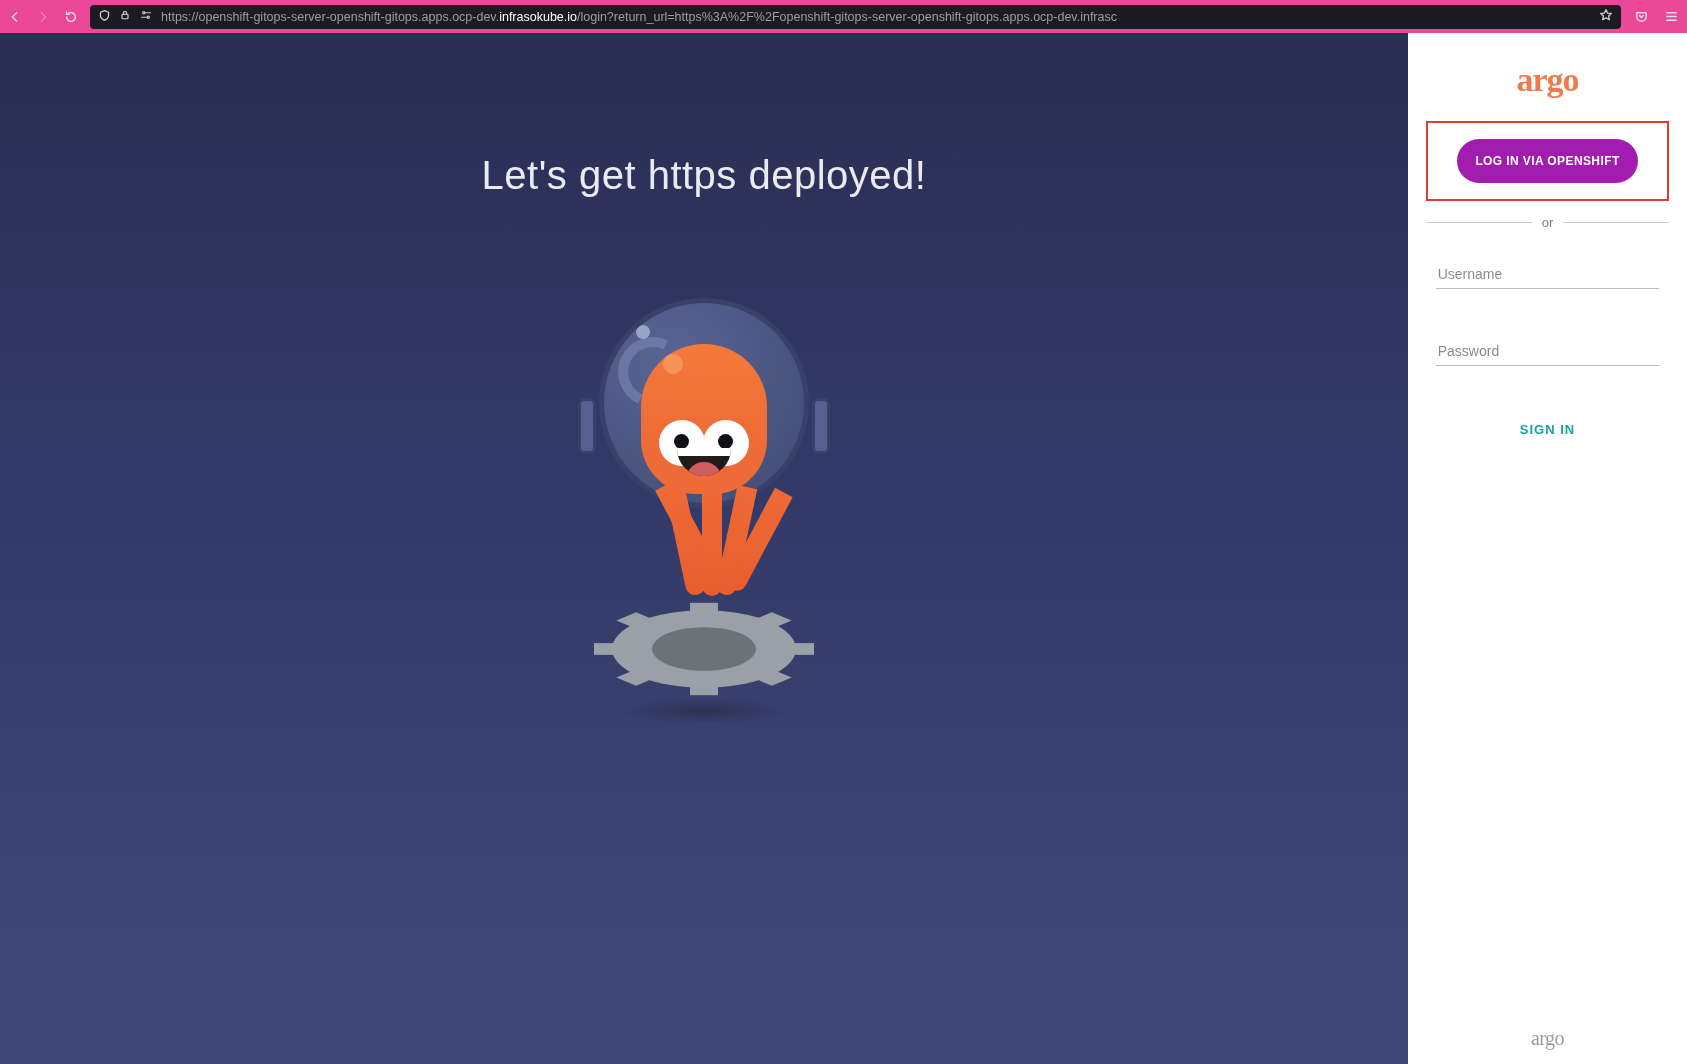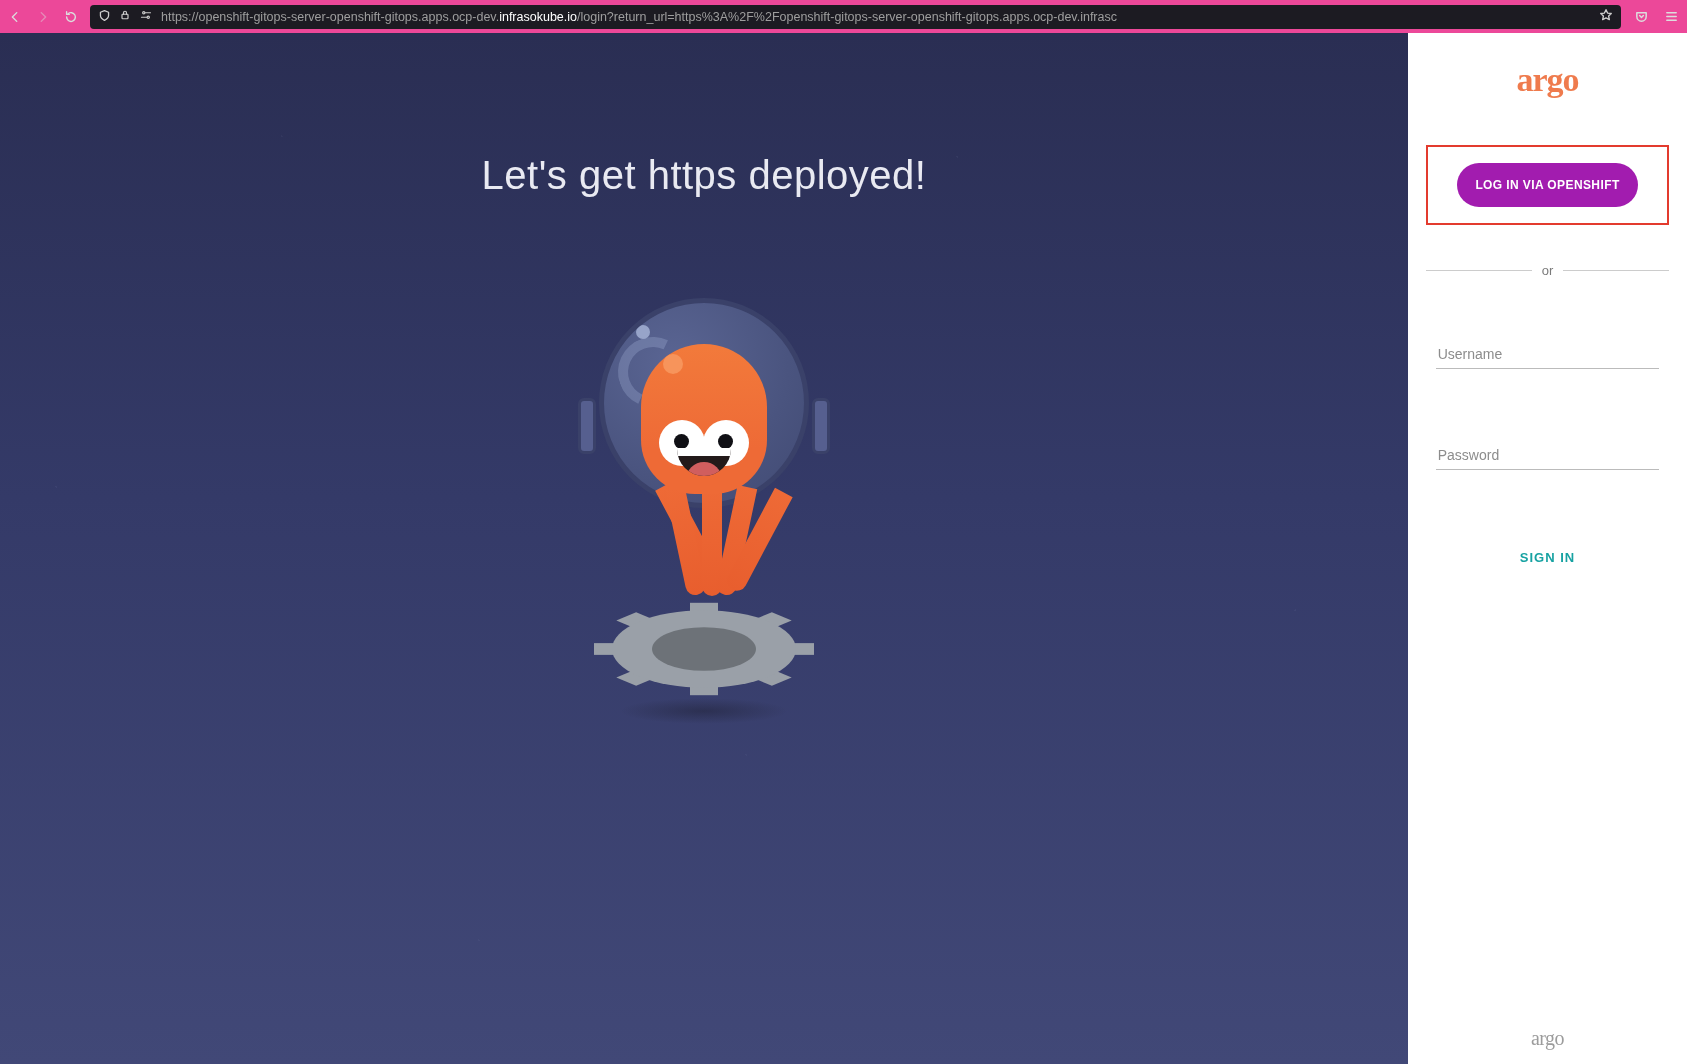--- a/index.html
+++ b/index.html
@@ -158,21 +158,20 @@
 
   
   .panel {
     width: 279px;
     background: #fff;
     display: flex;
     flex-direction: column;
     align-items: center;
     padding: 28px 18px 14px;
     position:relative;
-    gap:24px;
   }
   .argo-logo {
     font-family: Georgia, serif;
     color:#ef7b4d;
     font-size:34px;
     letter-spacing:-1px;
     font-weight:700;
     margin-bottom:22px;
   }
   .sso-wrap{
@@ -188,21 +187,21 @@
     border-radius:24px;
     padding:15px 18px;
     font-size:12px;
     letter-spacing:.4px;
     font-weight:600;
     cursor:pointer;
   }
   .divider{
     width:100%;
     display:flex;align-items:center; gap:10px;
-    margin:14px 0 36px;
+    margin:14px 0 28px;
     color:#7a7a7a; font-size:13px;
   }
   .divider::before,.divider::after{
     content:"";flex:1;height:1px;background:#ccc;
   }
   .field{
     width:92%;
     border:none;border-bottom:1px solid #bbb;
     font-size:14px;
     padding:8px 2px 6px;

